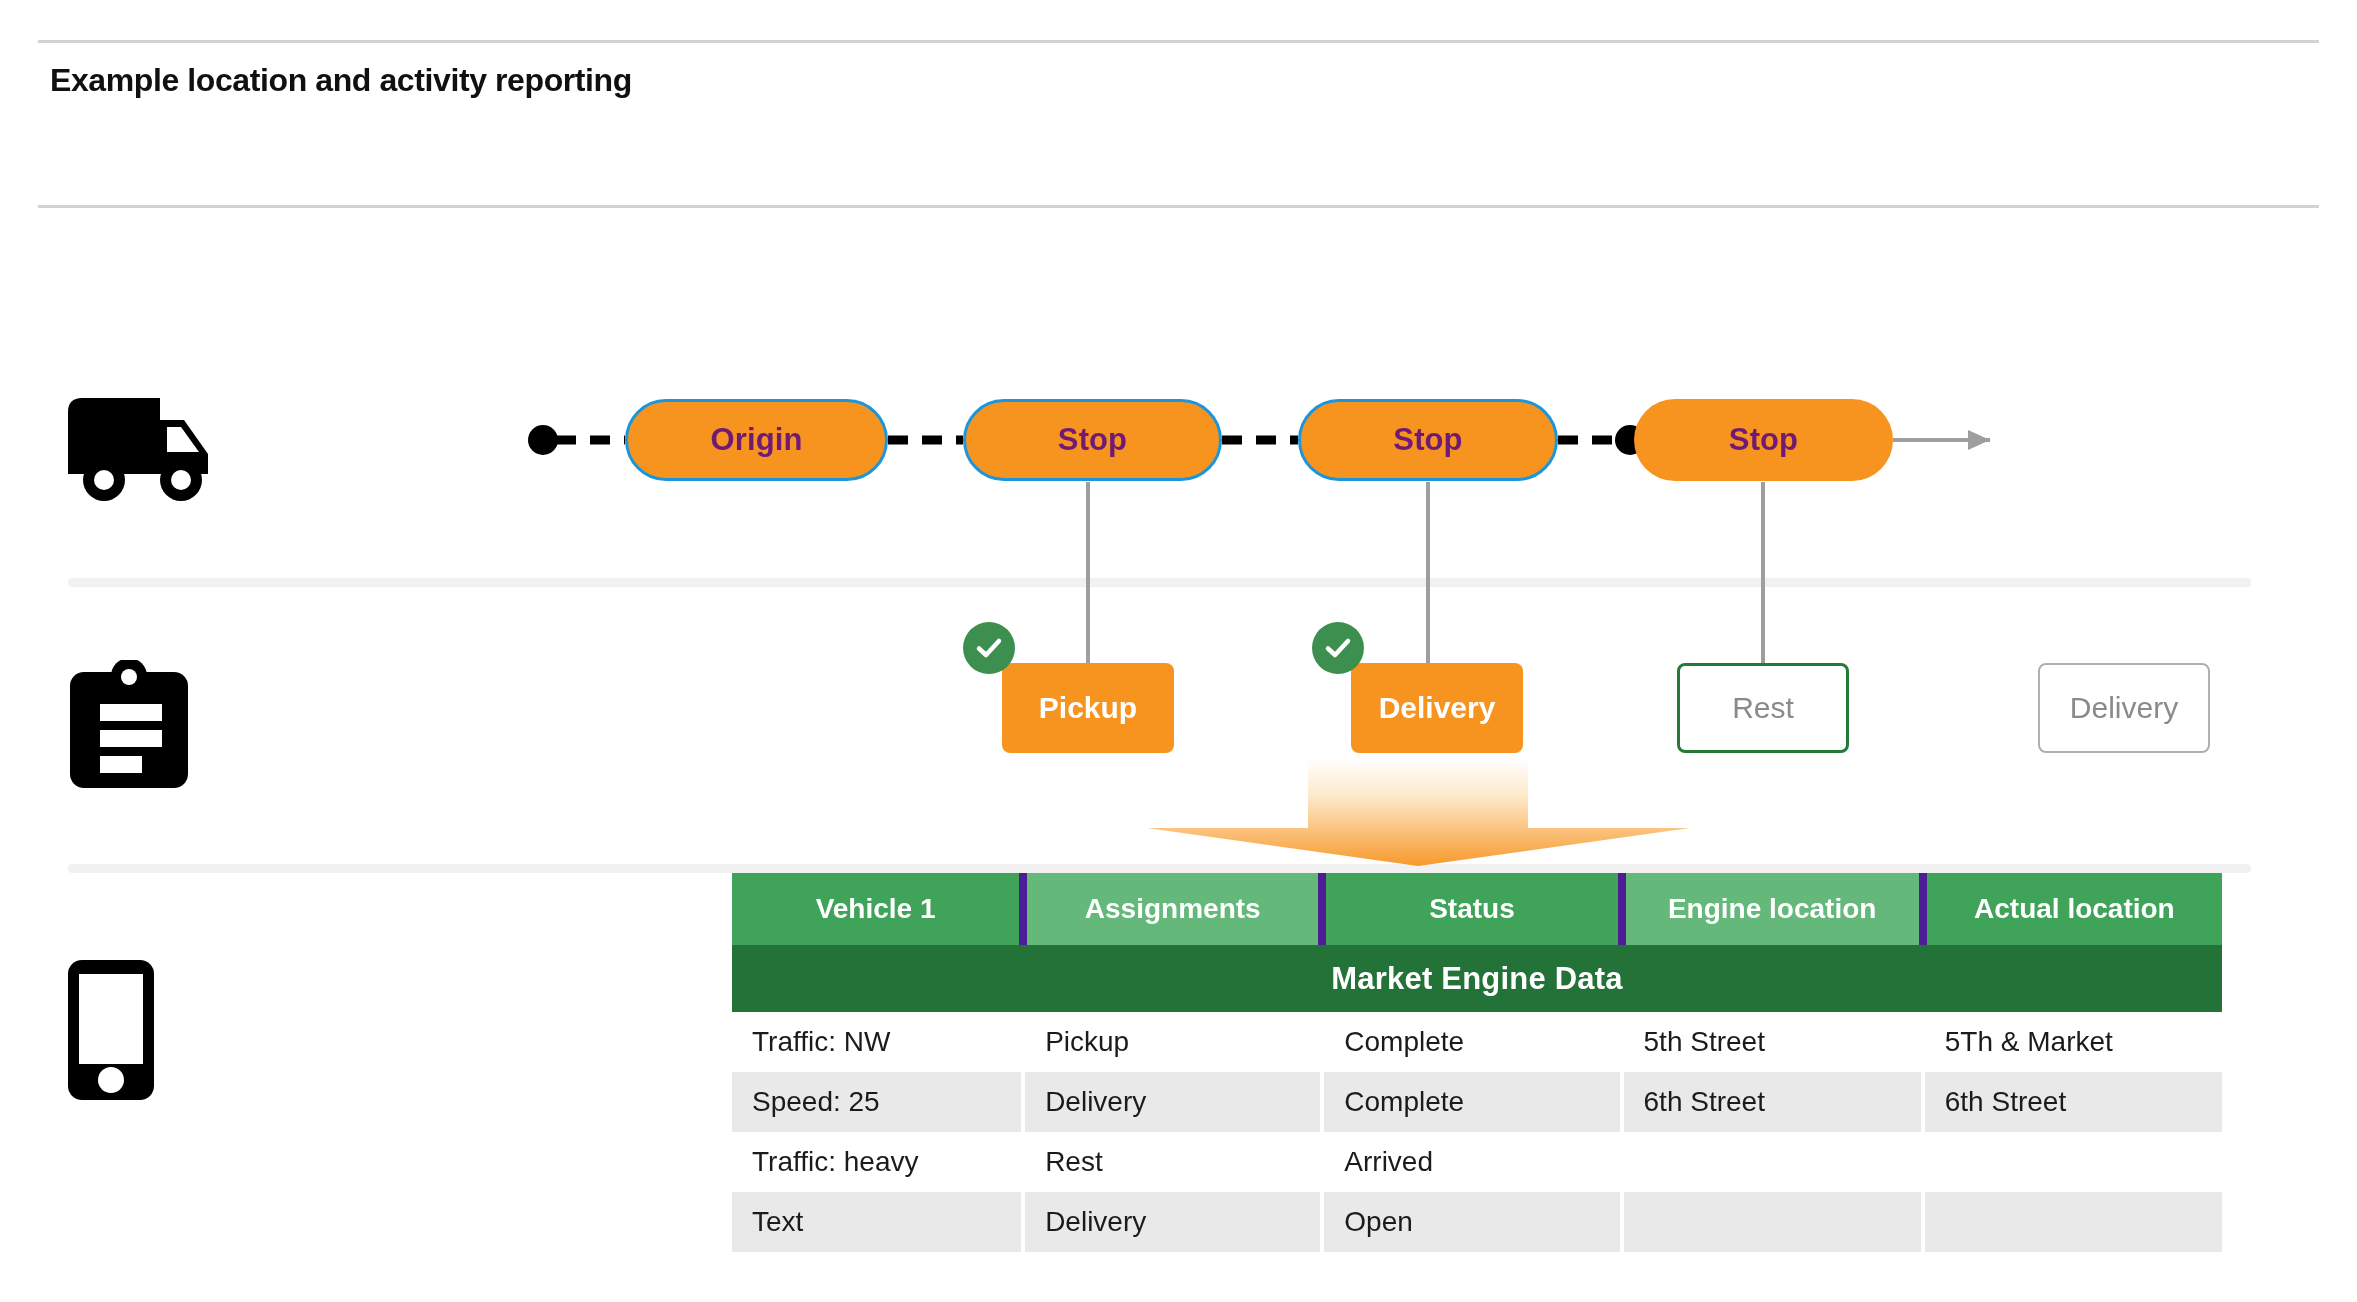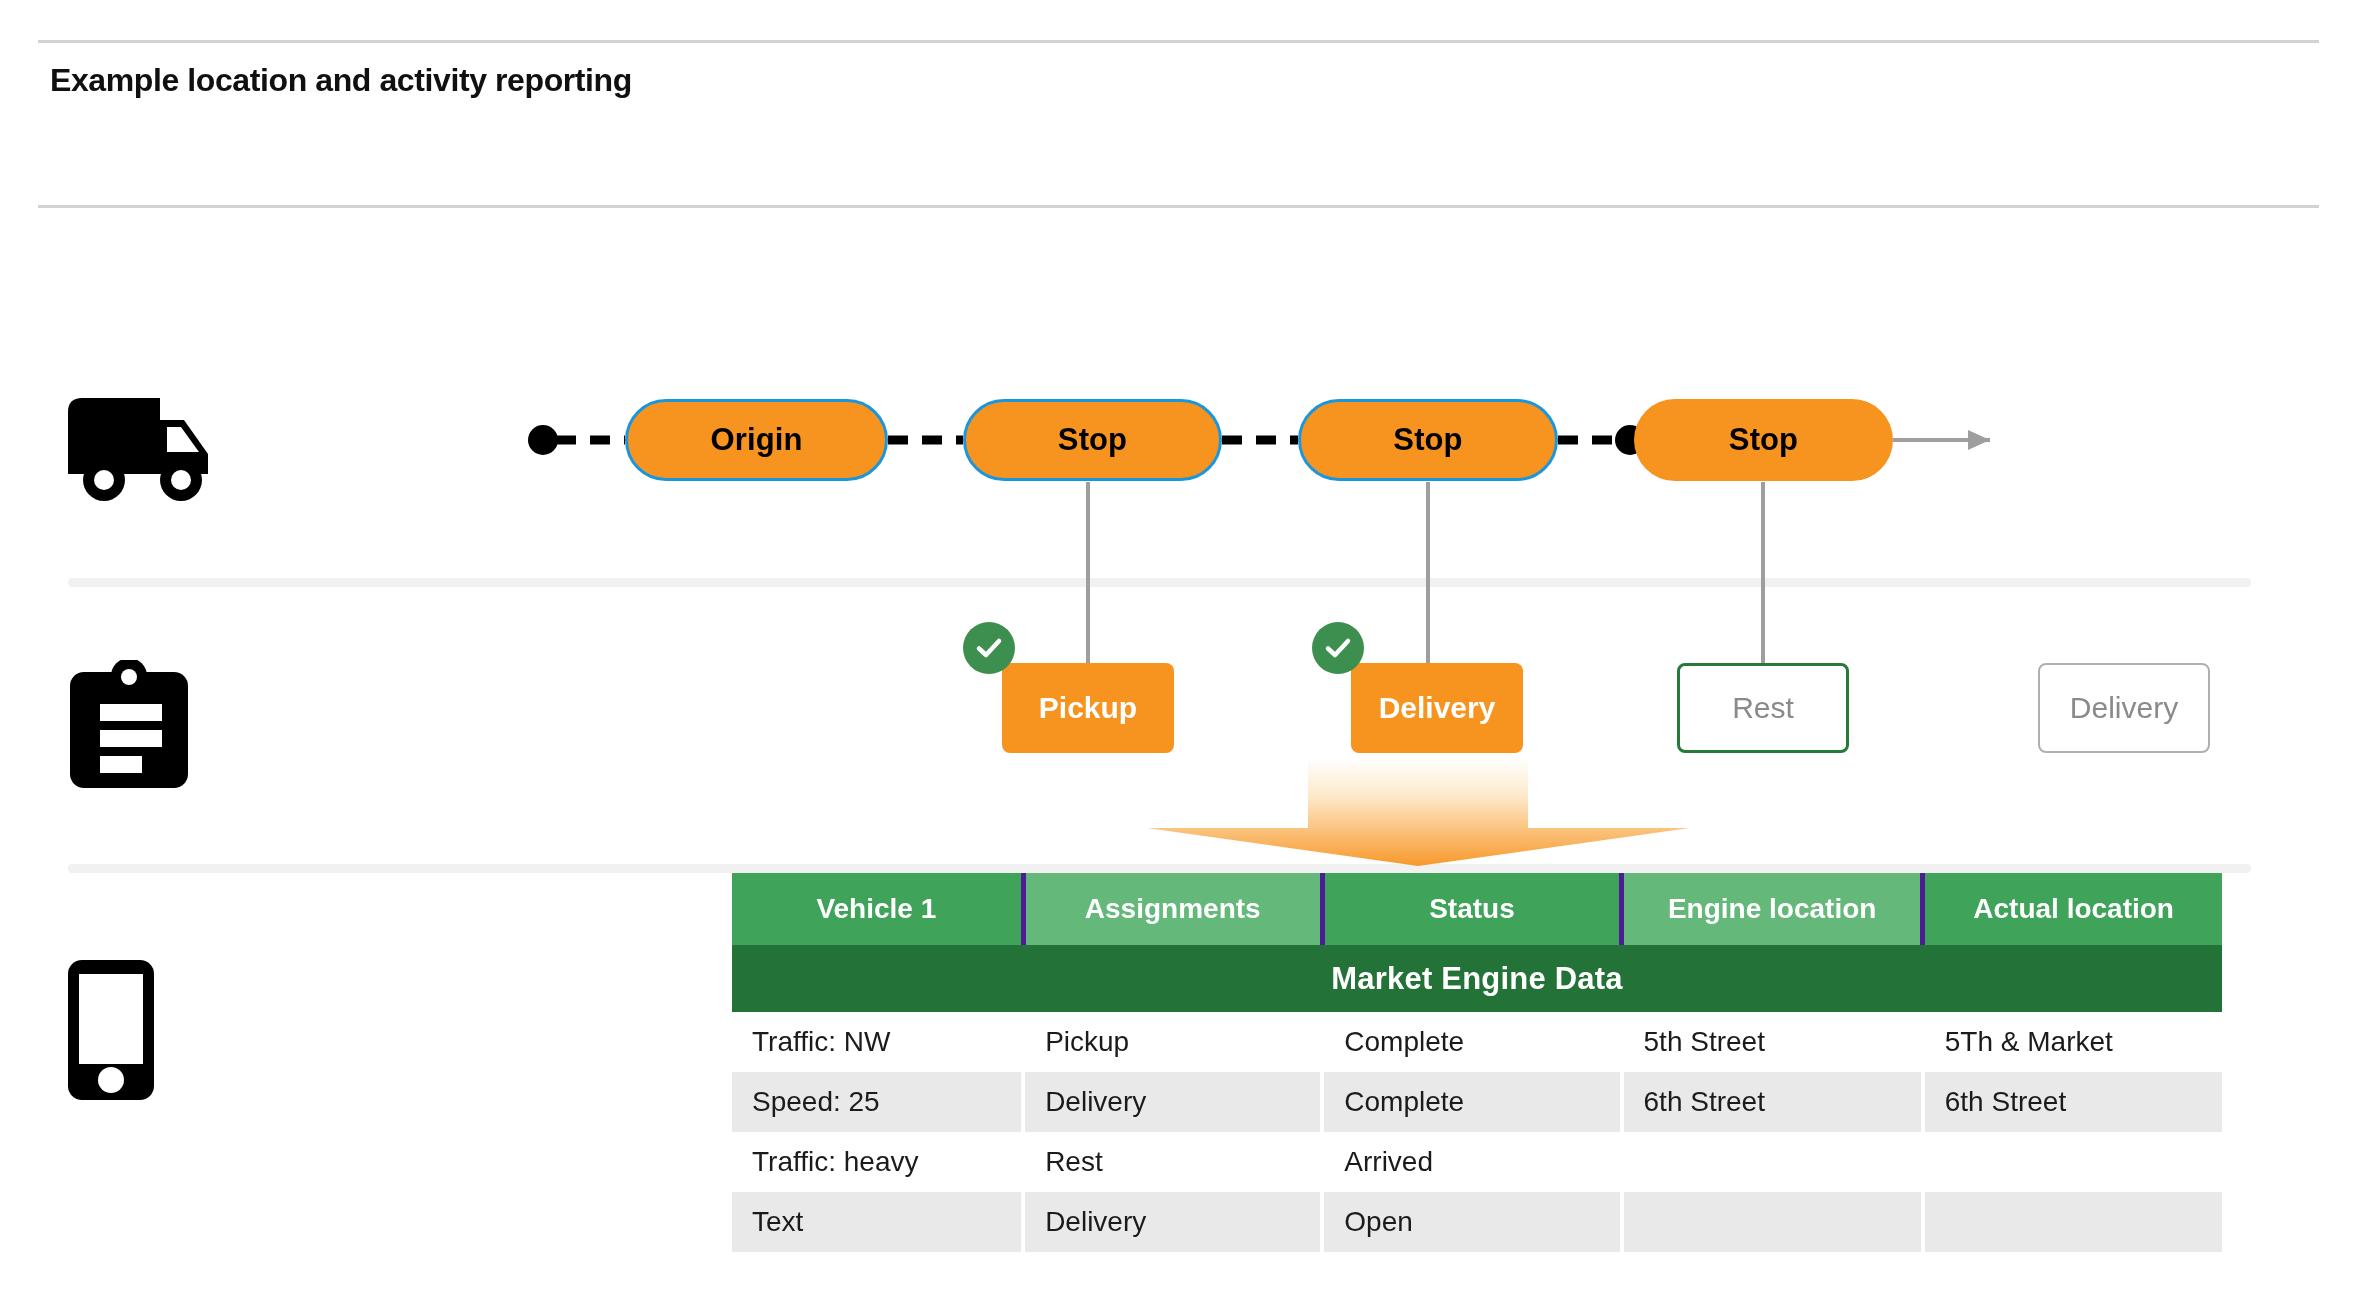--- a/index.html
+++ b/index.html
@@ -73,21 +73,21 @@
     align-items: center;
     justify-content: center;
     font-size: 31px;
     font-weight: 700;
     letter-spacing: 0.1px;
     box-sizing: border-box;
   }
   .pill.active {
     background: #F79420;
     border: 3px solid #1B96DC;
-    color: #000000;
+    color: #701a75;
   }
   .pill.active.noborder {
     border: none;
   }
   .pill.ghost {
     background: #ffffff;
     border: 2px solid #9e9e9e;
     color: #8a8a8a;
     font-weight: 500;
   }
@@ -153,21 +153,21 @@
     letter-spacing: 0.2px;
   }
   .data-table thead th {
     color: #ffffff;
     font-size: 28px;
     font-weight: 700;
     text-align: center;
     height: 72px;
     padding: 0;
     border-left: 4px solid #ffffff;
-    border-right: 5px solid #4c1d95;
+    border-right: 8px solid #4c1d95;
     box-sizing: border-box;
   }
   .data-table thead th.tone-a { background: #3FA35A; }
   .data-table thead th.tone-b { background: #63B87A; }
   .data-table thead th:first-child { border-left: none; }
   .data-table thead th:last-child  { border-right: none; }
 
   .data-table tbody td {
     font-size: 28px;
     color: #1b1b1b;

